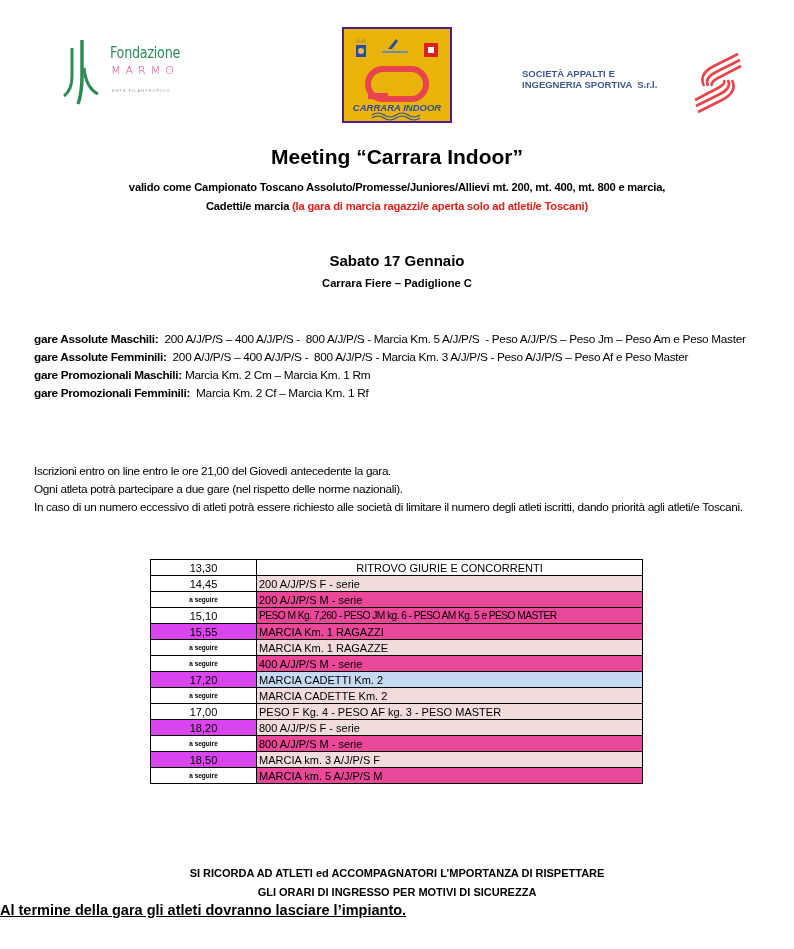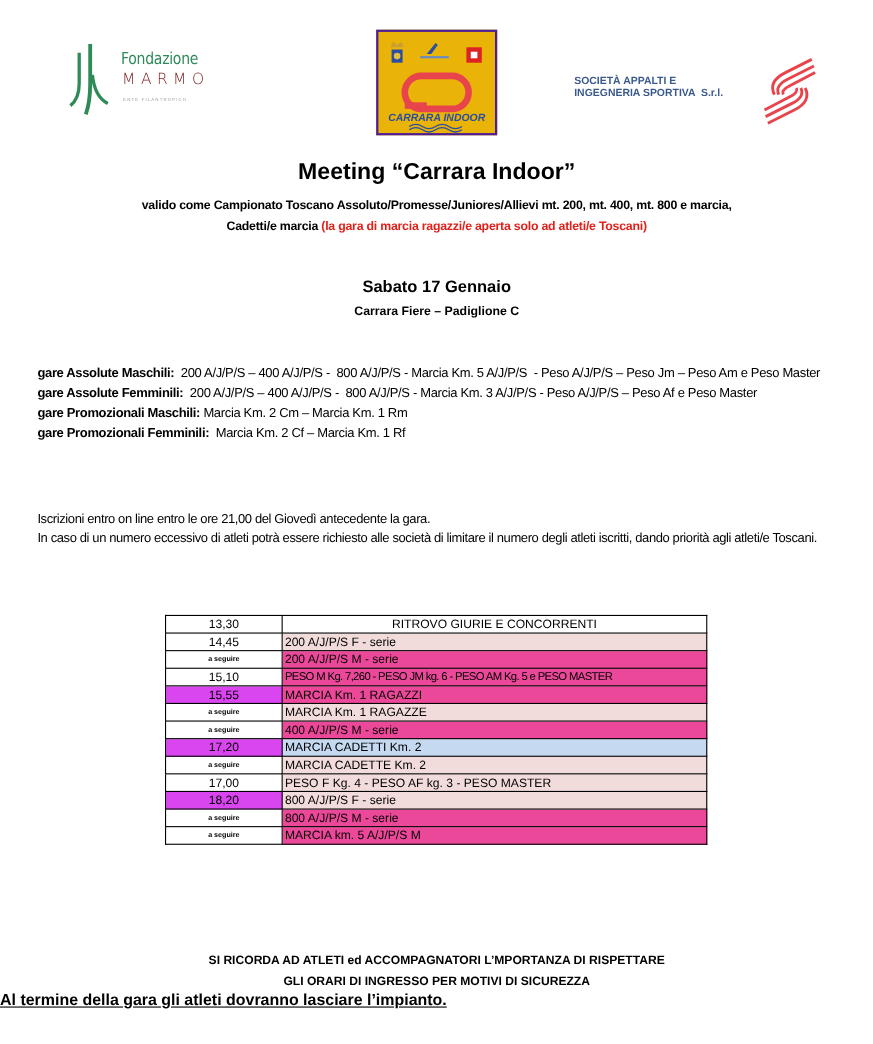--- a/index.html
+++ b/index.html
@@ -1,20 +1,20 @@
 <!DOCTYPE html>
 <html><head>
 <meta charset="utf-8">
 <style>
   html, body { margin: 0; padding: 0; background: #ffffff; }
   body { width: 794px; height: 949px; position: relative; overflow: hidden; font-family: "Liberation Sans", sans-serif; color: #000; }
   .logo-left { position: absolute; left: 60px; top: 38px; width: 150px; height: 70px; }
   .logo-left svg { position: absolute; left: 0; top: 0; }
   .fm-name { position: absolute; left: 50px; top: 6px; font-family: "DejaVu Sans", sans-serif; font-size: 15px; color: #2e8b57; letter-spacing: -0.3px; transform: scaleX(0.85); transform-origin: left; }
-  .fm-marmo { position: absolute; left: 51px; top: 26px; font-family: "DejaVu Sans", sans-serif; font-size: 14px; color: #7f1d1d; letter-spacing: 5px; font-weight: 300; }
+  .fm-marmo { position: absolute; left: 51px; top: 26px; font-family: "DejaVu Sans", sans-serif; font-size: 11px; color: #ec4899; letter-spacing: 5px; font-weight: 300; }
   .fm-sub { position: absolute; left: 52px; top: 50px; font-size: 4px; color: #999; letter-spacing: 1px; }
   .logo-center { position: absolute; left: 342px; top: 27px; width: 110px; height: 96px; border: 2px solid #4c1d95; background: #eab308; box-sizing: border-box; }
   .logo-center svg { position: absolute; left: 0; top: 0; }
   .ci-text { position: absolute; left: 0; width: 106px; top: 73px; text-align: center; font-family: "Liberation Sans", sans-serif; font-weight: bold; font-style: italic; font-size: 9.5px; color: #2a4fa0; }
   .logo-right { position: absolute; left: 522px; top: 50px; width: 230px; height: 70px; }
   .sa-text { position: absolute; left: 0; top: 18px; font-family: "Liberation Sans", sans-serif; font-weight: bold; font-size: 9.5px; line-height: 11px; color: #3b5a8c; }
   .sa-logo { position: absolute; left: 170px; top: 0; }
 
   .title { position: absolute; left: 0; width: 794px; top: 145px; text-align: center; font-family: "Liberation Sans", sans-serif; font-weight: bold; font-size: 21px; }
   .subtitle { position: absolute; left: 20px; width: 754px; top: 178px; text-align: center; font-family: "Liberation Sans", sans-serif; font-weight: bold; font-size: 11.2px; line-height: 19px; letter-spacing: -0.2px; }
@@ -116,20 +116,21 @@
 
 <div class="races">
   <div><b>gare Assolute Maschili:</b><span style="white-space:pre-wrap">  200 A/J/P/S – 400 A/J/P/S -  800 A/J/P/S - Marcia Km. 5 A/J/P/S  - Peso A/J/P/S – Peso Jm – Peso Am e Peso Master</span></div>
   <div><b>gare Assolute Femminili:</b><span style="white-space:pre-wrap">  200 A/J/P/S – 400 A/J/P/S -  800 A/J/P/S - Marcia Km. 3 A/J/P/S - Peso A/J/P/S – Peso Af e Peso Master</span></div>
   <div><b>gare Promozionali Maschili:</b><span style="white-space:pre-wrap"> Marcia Km. 2 Cm – Marcia Km. 1 Rm</span></div>
   <div><b>gare Promozionali Femminili:</b><span style="white-space:pre-wrap">  Marcia Km. 2 Cf – Marcia Km. 1 Rf</span></div>
 </div>
 
 <div class="info">
   <div>Iscrizioni entro on line entro le ore 21,00 del Giovedì antecedente la gara.</div>
+  <div>Ogni atleta potrà partecipare a due gare (nel rispetto delle norme nazionali).</div>
   <div>In caso di un numero eccessivo di atleti potrà essere richiesto alle società di limitare il numero degli atleti iscritti, dando priorità agli atleti/e Toscani.</div>
 </div>
 
 <table class="prog">
   <tbody>
   <tr>
     <td class="time">13,30</td>
     <td class="ev white center">RITROVO GIURIE E CONCORRENTI</td>
   </tr>
   <tr>
@@ -170,20 +171,24 @@
   </tr>
   <tr>
     <td class="time hl">18,20</td>
     <td class="ev pink">800 A/J/P/S F - serie</td>
   </tr>
   <tr>
     <td class="time small">a seguire</td>
     <td class="ev blue">800 A/J/P/S M - serie</td>
   </tr>
   <tr>
+    <td class="time hl">18,50</td>
+    <td class="ev pink">MARCIA km. 3 A/J/P/S F</td>
+  </tr>
+  <tr>
     <td class="time small">a seguire</td>
     <td class="ev blue">MARCIA km. 5 A/J/P/S M</td>
   </tr>
 </tbody>
   </table>
 
 <div class="footer1">
   <div>SI RICORDA AD ATLETI ed ACCOMPAGNATORI L’MPORTANZA DI RISPETTARE</div>
   <div>GLI ORARI DI INGRESSO PER MOTIVI DI SICUREZZA</div>
 </div>

